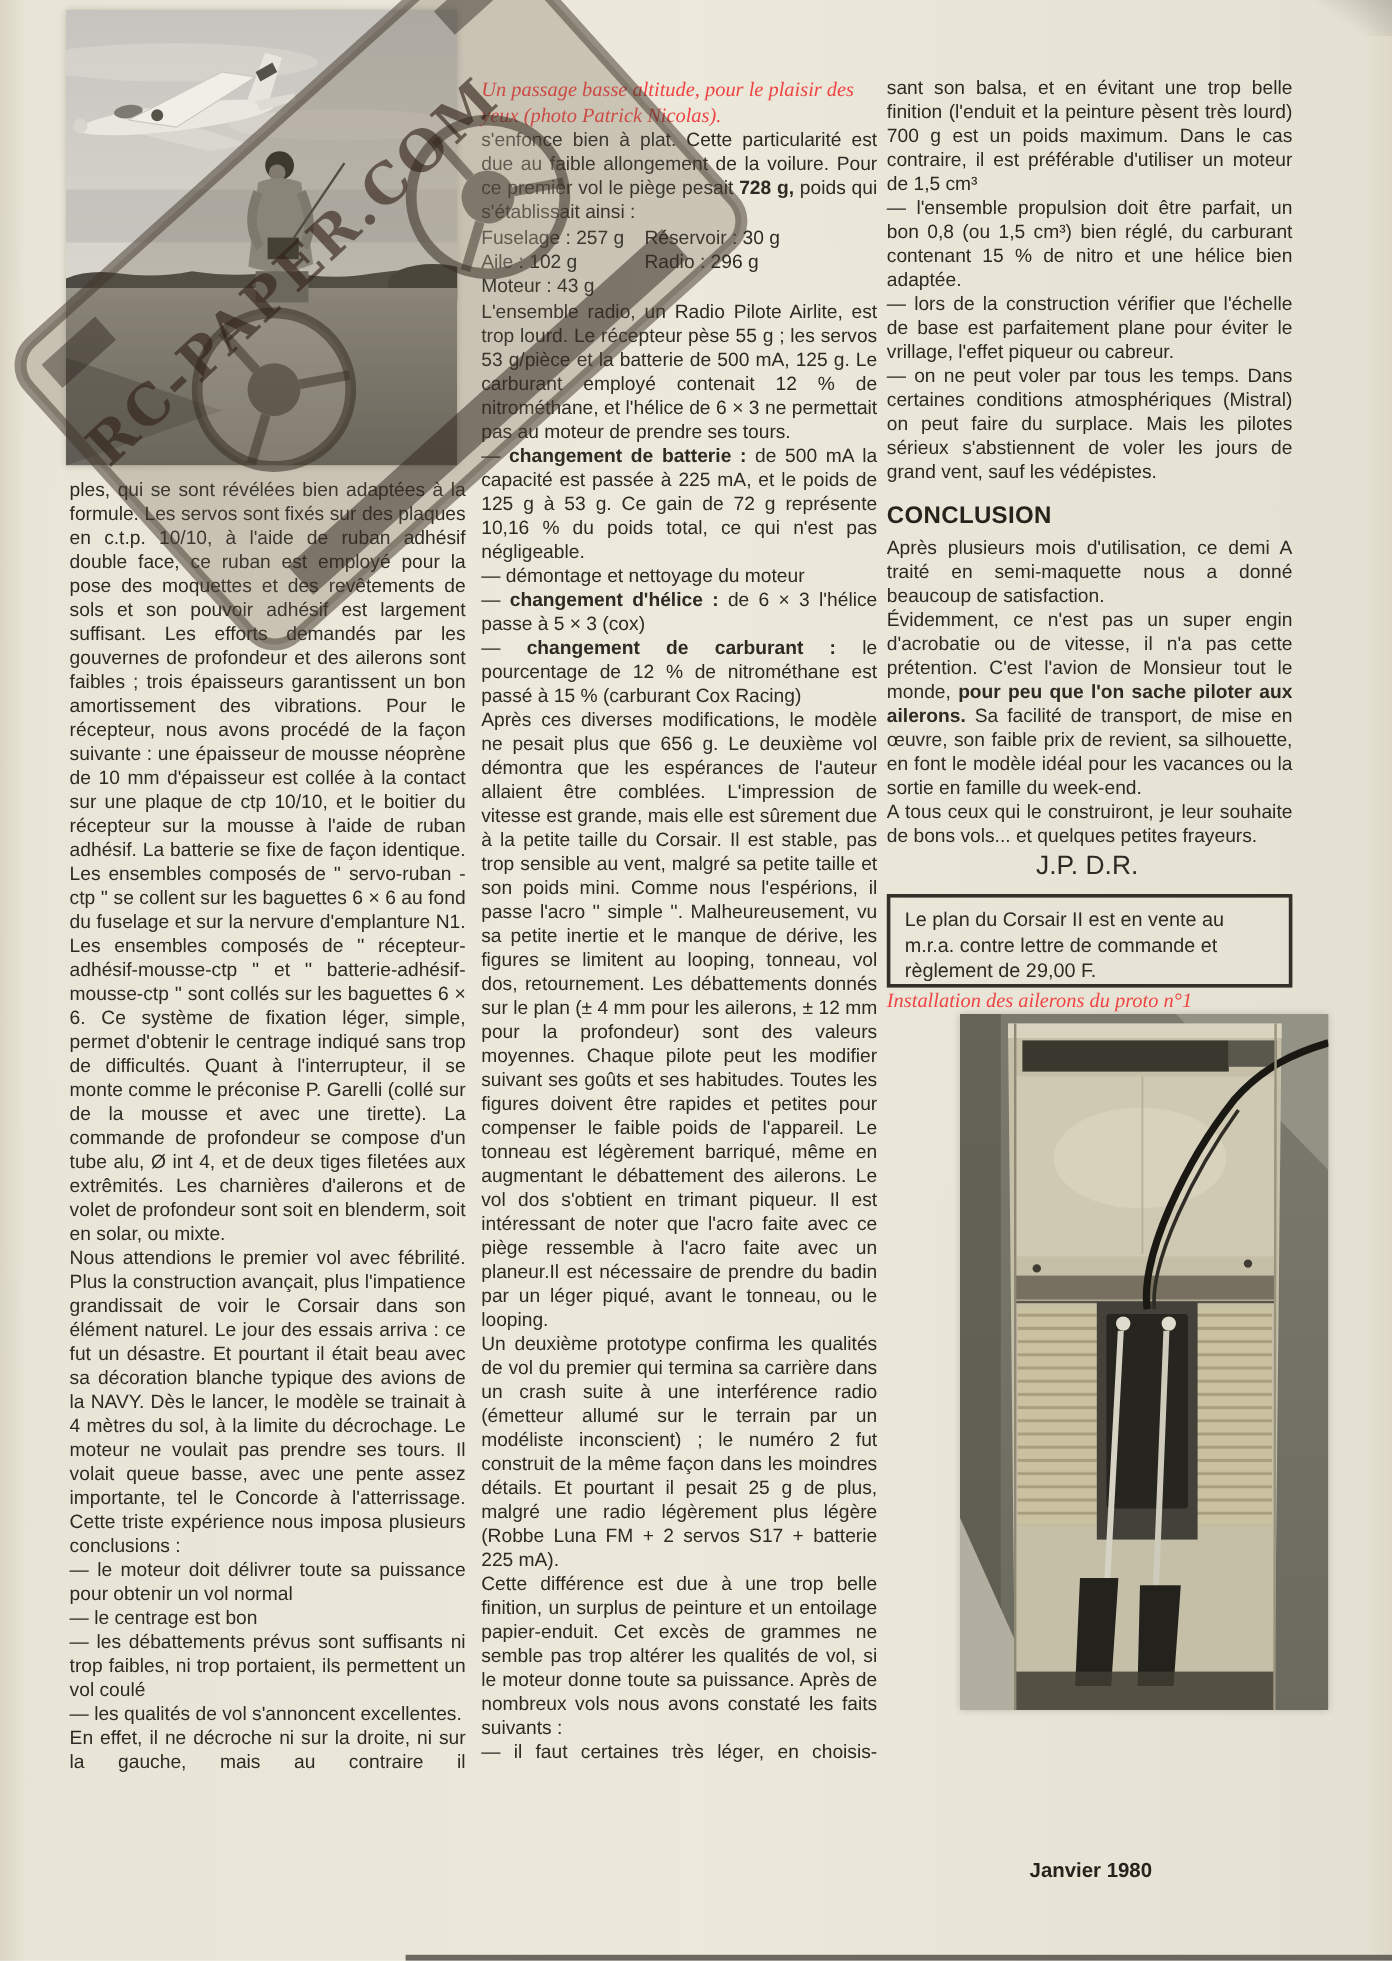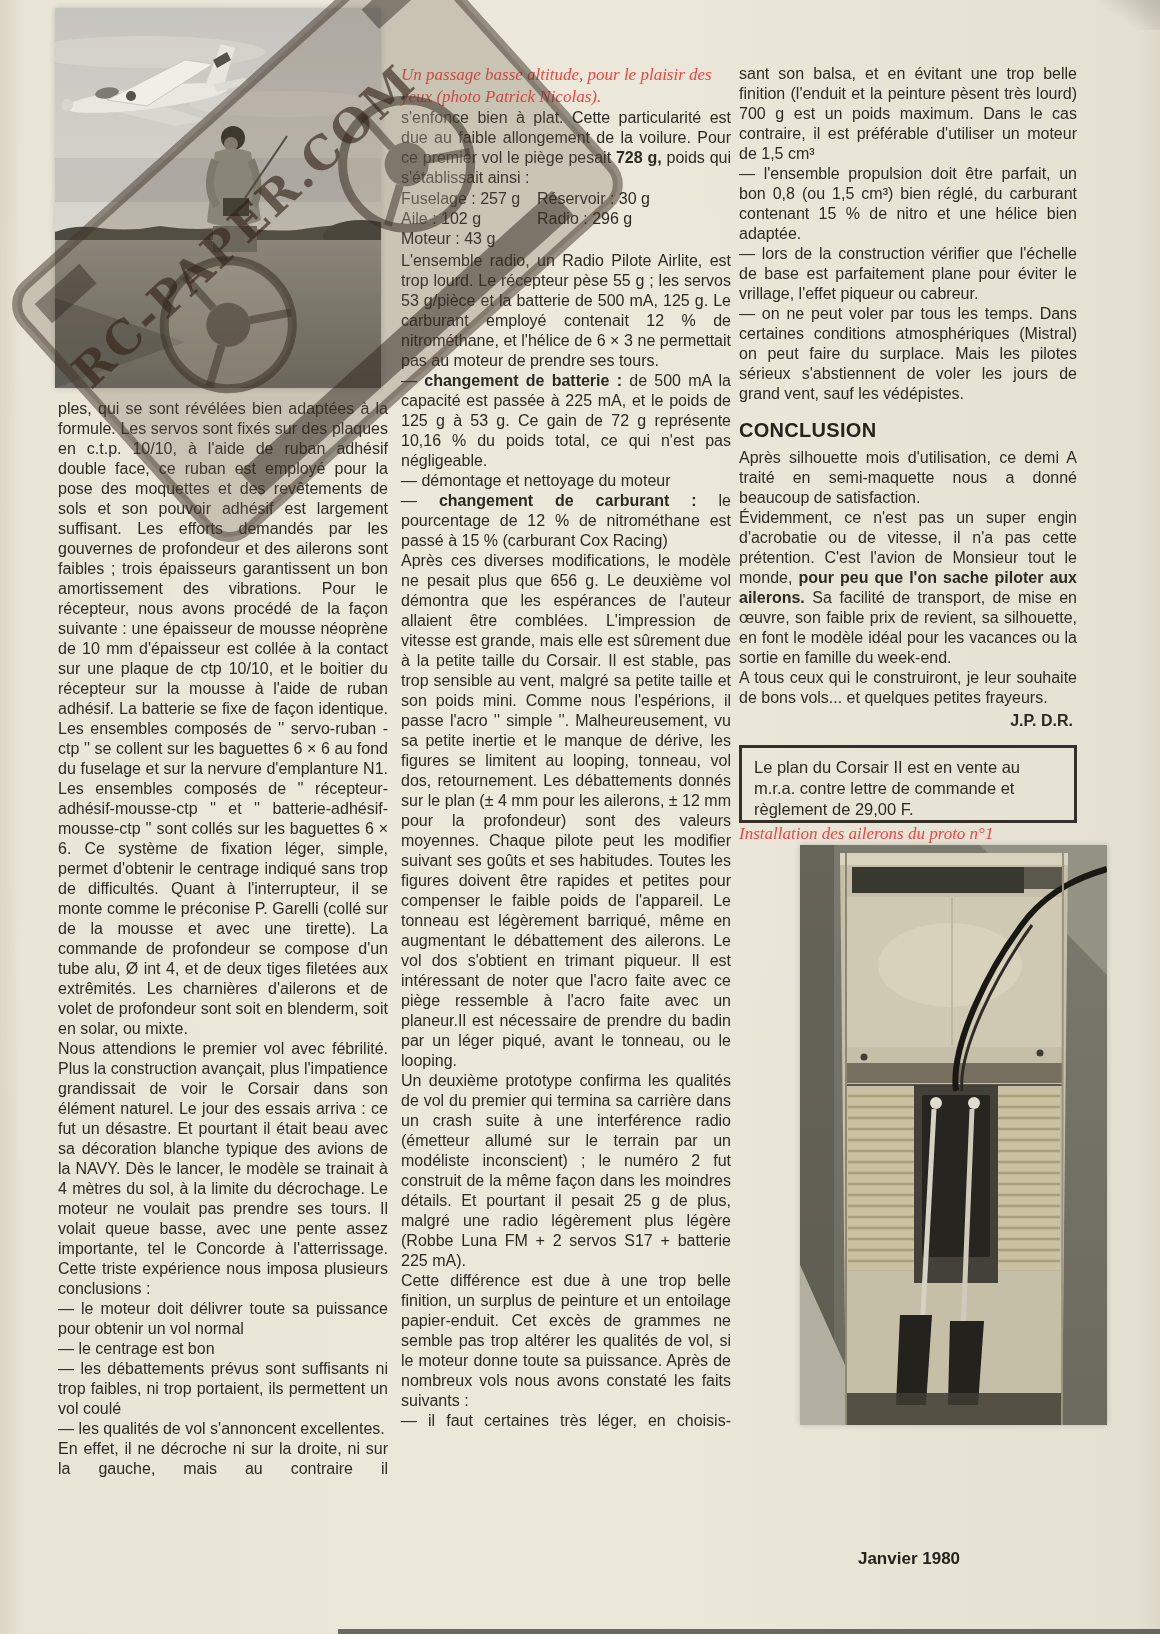--- a/index.html
+++ b/index.html
@@ -21,21 +21,21 @@
   .g1{margin-top:4px;}
   .g2{margin-top:11px;}
   .jlast{text-align-last:justify;}
   h2{font-size:20px;line-height:24px;margin:14px 0 6px;color:#26231d;letter-spacing:.3px;}
   .caption{font-family:"Liberation Serif",serif;font-style:italic;font-size:17px;line-height:22px;color:#ef4444;text-align:left;}
   .cap-top{margin-bottom:15px;}
   .weights{display:flex;margin:1px 0 2px;}
   .wl{width:136px;}
   .wr{flex:1;}
   .weights p{text-align:left;}
-  .sig{text-align:right;font-weight:bold;padding-right:4px;margin-top:3px !important;font-size:16px;}
+  .sig{text-align:center;font-weight:normal;padding-right:4px;margin-top:3px !important;font-size:22px;}
   .plan-box{border:3px solid #33302a;padding:9px 12px 0;margin-top:14px;
     font-size:16.5px;line-height:21px;text-align:left;}
   .cap2{margin-top:13px;margin-bottom:9px;}
   .footer{position:absolute;left:735px;top:1549px;width:348px;text-align:center;
     font-weight:bold;font-size:17px;color:#26231d;z-index:4;}
 
   
   .photo{position:relative;z-index:1;box-shadow:0 0 6px rgba(0,0,0,.18);}
   .photo-top{position:absolute;left:55px;top:8px;width:326px;height:380px;}
   .photo-bottom{width:307px;height:580px;margin-left:61px;margin-top:0;}
@@ -133,34 +133,35 @@
       <p>Moteur : 43 g</p>
     </div>
     <div class="wr">
       <p>Réservoir : 30 g</p>
       <p>Radio : 296 g</p>
     </div>
   </div>
   <p>L'ensemble radio, un Radio Pilote Airlite, est trop lourd. Le récepteur pèse 55 g ; les servos 53 g/pièce et la batterie de 500 mA, 125 g. Le carburant employé contenait 12 % de nitrométhane, et l'hélice de 6 × 3 ne permettait pas au moteur de prendre ses tours.</p>
   <p class="g1"><span>— </span><b>changement de batterie :</b><span> de 500 mA la capacité est passée à 225 mA, et le poids de 125 g à 53 g. Ce gain de 72 g représente 10,16 % du poids total, ce qui n'est pas négligeable.</span></p>
   <p><span>— démontage et nettoyage du moteur</span></p>
+  <p><span>— </span><b>changement d'hélice :</b><span> de 6 × 3 l'hélice passe à 5 × 3 (cox)</span></p>
   <p><span>— </span><b>changement de carburant :</b><span> le pourcentage de 12 % de nitrométhane est passé à 15 % (carburant Cox Racing)</span></p>
   <p class="g2">Après ces diverses modifications, le modèle ne pesait plus que 656 g. Le deuxième vol démontra que les espérances de l'auteur allaient être comblées. L'impression de vitesse est grande, mais elle est sûrement due à la petite taille du Corsair. Il est stable, pas trop sensible au vent, malgré sa petite taille et son poids mini. Comme nous l'espérions, il passe l'acro '' simple ''. Malheureusement, vu sa petite inertie et le manque de dérive, les figures se limitent au looping, tonneau, vol dos, retournement. Les débattements donnés sur le plan (± 4 mm pour les ailerons, ± 12 mm pour la profondeur) sont des valeurs moyennes. Chaque pilote peut les modifier suivant ses goûts et ses habitudes. Toutes les figures doivent être rapides et petites pour compenser le faible poids de l'appareil. Le tonneau est légèrement barriqué, même en augmentant le débattement des ailerons. Le vol dos s'obtient en trimant piqueur. Il est intéressant de noter que l'acro faite avec ce piège ressemble à l'acro faite avec un planeur.Il est nécessaire de prendre du badin par un léger piqué, avant le tonneau, ou le looping.</p>
   <p class="g2">Un deuxième prototype confirma les qualités de vol du premier qui termina sa carrière dans un crash suite à une interférence radio (émetteur allumé sur le terrain par un modéliste inconscient) ; le numéro 2 fut construit de la même façon dans les moindres détails. Et pourtant il pesait 25 g de plus, malgré une radio légèrement plus légère (Robbe Luna FM + 2 servos S17 + batterie 225 mA).</p>
   <p>Cette différence est due à une trop belle finition, un surplus de peinture et un entoilage papier-enduit. Cet excès de grammes ne semble pas trop altérer les qualités de vol, si le moteur donne toute sa puissance. Après de nombreux vols nous avons constaté les faits suivants :</p>
   <p class="jlast">— il faut certaines très léger, en choisis-</p>
 </div>
 
 <div class="col" style="left:739px;top:64px;width:338px;">
   <p>sant son balsa, et en évitant une trop belle finition (l'enduit et la peinture pèsent très lourd) 700 g est un poids maximum. Dans le cas contraire, il est préférable d'utiliser un moteur de 1,5 cm³</p>
   <p class="g1">— l'ensemble propulsion doit être parfait, un bon 0,8 (ou 1,5 cm³) bien réglé, du carburant contenant 15 % de nitro et une hélice bien adaptée.</p>
   <p>— lors de la construction vérifier que l'échelle de base est parfaitement plane pour éviter le vrillage, l'effet piqueur ou cabreur.</p>
   <p>— on ne peut voler par tous les temps. Dans certaines conditions atmosphériques (Mistral) on peut faire du surplace. Mais les pilotes sérieux s'abstiennent de voler les jours de grand vent, sauf les védépistes.</p>
   <h2>CONCLUSION</h2>
-  <p>Après silhouette mois d'utilisation, ce demi A traité en semi-maquette nous a donné beaucoup de satisfaction.</p>
+  <p>Après plusieurs mois d'utilisation, ce demi A traité en semi-maquette nous a donné beaucoup de satisfaction.</p>
   <p><span>Évidemment, ce n'est pas un super engin d'acrobatie ou de vitesse, il n'a pas cette prétention. C'est l'avion de Monsieur tout le monde, </span><b>pour peu que l'on sache piloter aux ailerons.</b><span> Sa facilité de transport, de mise en œuvre, son faible prix de revient, sa silhouette, en font le modèle idéal pour les vacances ou la sortie en famille du week-end.</span></p>
   <p class="g1">A tous ceux qui le construiront, je leur souhaite de bons vols... et quelques petites frayeurs.</p>
   <p class="sig">J.P. D.R.</p>
 
   <div class="plan-box">Le plan du Corsair II est en vente au m.r.a. contre lettre de commande et règlement de 29,00 F.</div>
 
   <p class="caption cap2">Installation des ailerons du proto n°1</p>
 
   
   <svg class="photo photo-bottom" viewBox="0 0 307 580">

